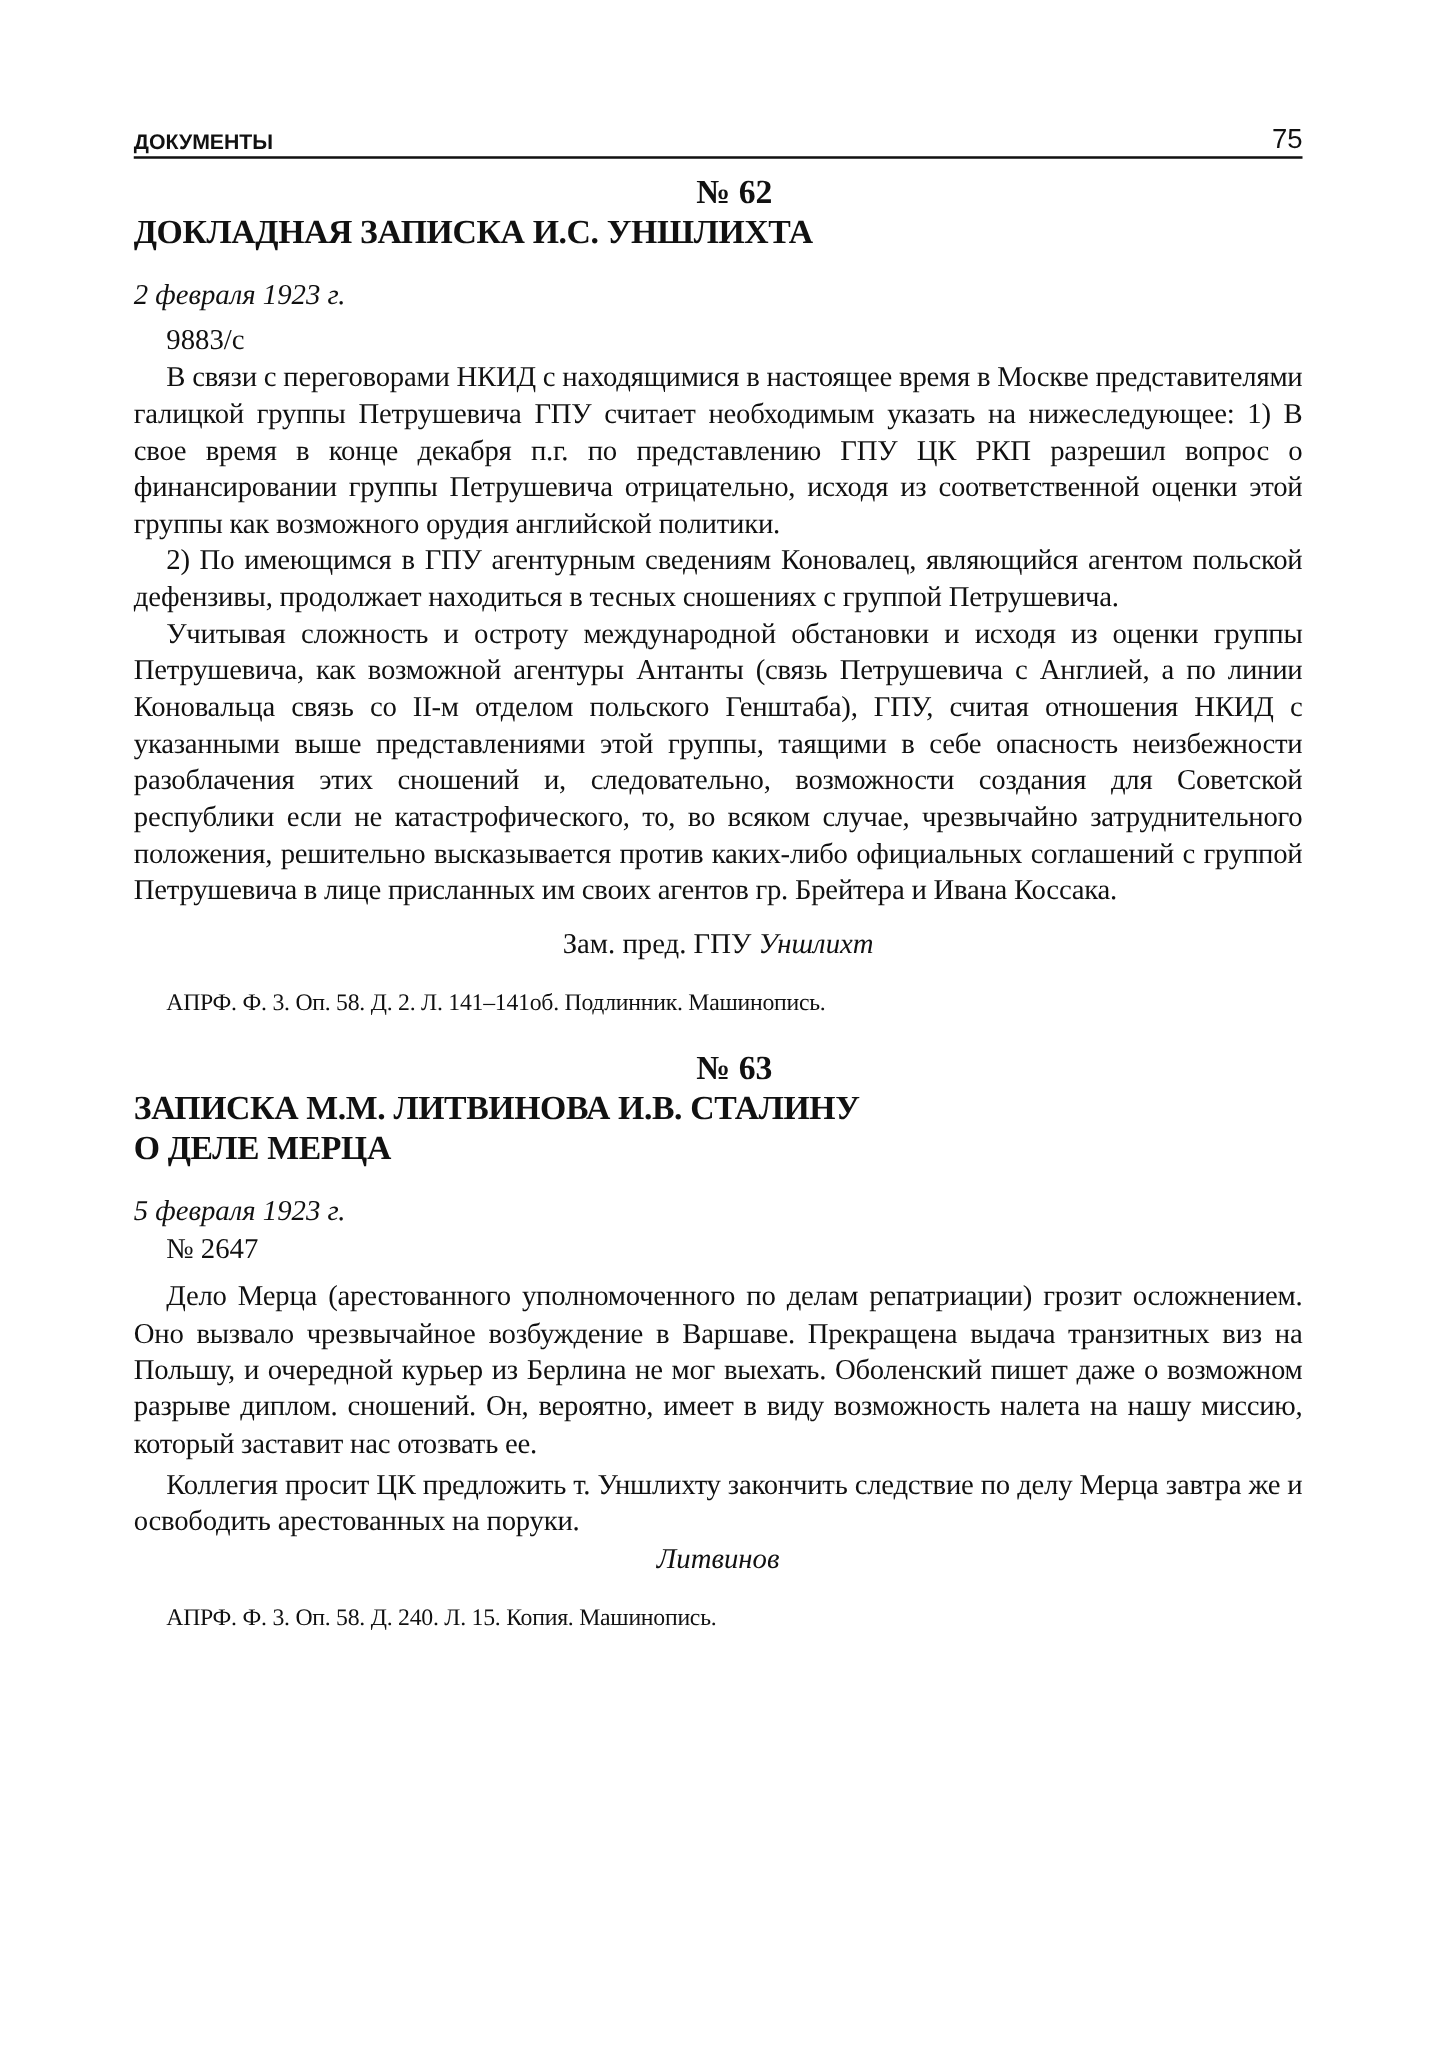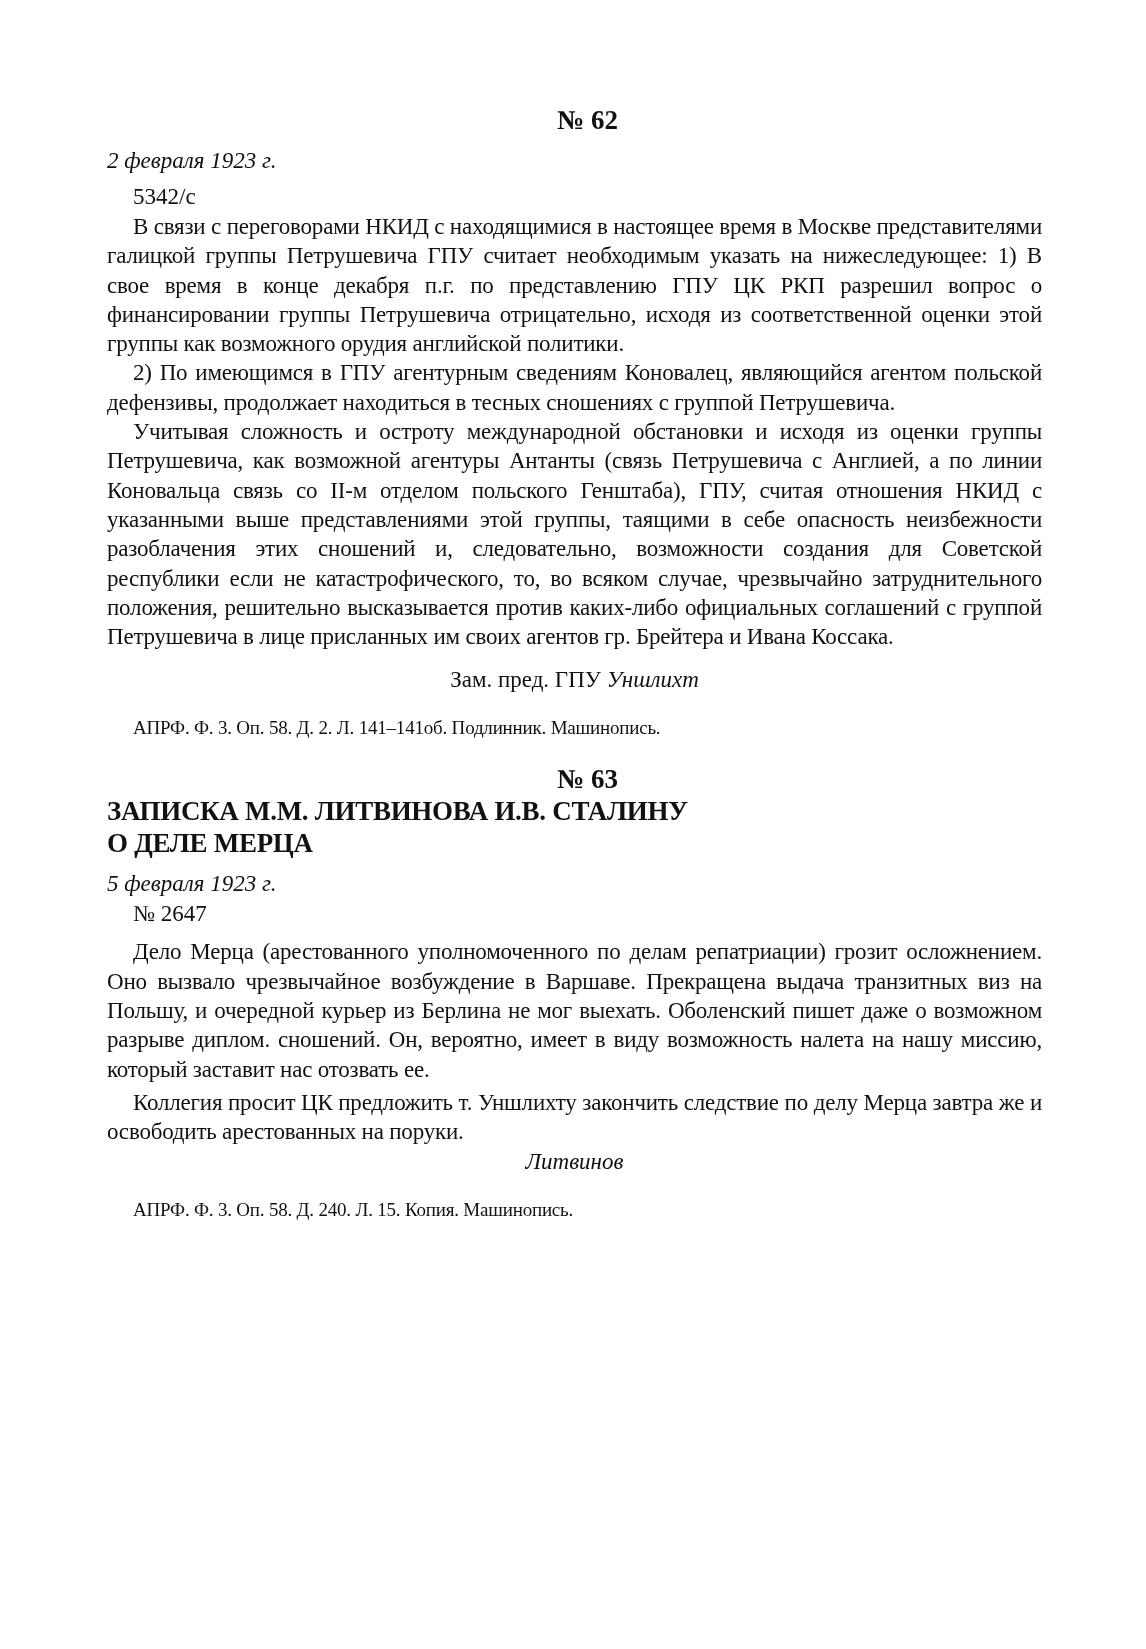--- a/index.html
+++ b/index.html
@@ -3,39 +3,44 @@
   <meta charset="utf-8">
   <style>
     html, body { margin: 0; padding: 0; background: #ffffff; }
     body { width: 1146px; height: 1649px; position: relative; overflow: hidden; color: #111; }
     .page { position: absolute; left: 107px; top: 94px; width: 935px; font-family: "Liberation Serif", serif; }
     .running-head { display: flex; justify-content: space-between; align-items: flex-end; border-bottom: 2px solid #111; padding-bottom: 1px; height: 30px; }
     .running-head .section { font-family: "Liberation Sans", sans-serif; font-size: 17px; font-weight: bold; letter-spacing: 0; }
     .running-head .pageno { font-family: "Liberation Sans", sans-serif; font-size: 22px; }
     .doc-number { font-weight: bold; font-size: 27px; margin: 10px 0 0 26px; line-height: 32px; text-align: center; }
     .doc-title { font-weight: bold; font-size: 27px; line-height: 32px; letter-spacing: -0.3px; }
-    .doc-date { font-style: italic; font-size: 23px; margin-top: 10px; line-height: 30px; }
+    .doc-date { font-style: italic; font-size: 23px; margin-top: 20px; line-height: 30px; }
     .doc-ref { font-size: 23px; margin-left: 26px; margin-top: 6px; line-height: 30px; }
     .doc-secret { font-style: italic; font-weight: bold; font-size: 22px; line-height: 30px; }
     .para { font-size: 23px; line-height: 29.3px; text-align: justify; text-indent: 26px; margin: 0; letter-spacing: -0.2px; }
     .first-para { }
     .signature { text-align: center; font-size: 23px; margin-top: 14px; line-height: 30px; }
     .signature .sig-name { font-style: italic; }
     .archive { font-size: 19px; margin-left: 26px; margin-top: 20px; line-height: 26px; letter-spacing: -0.2px; }
     .doc63 { margin-top: 22px; }
   </style>
 </head>
 <body>
 
 <div class="page">
+  <div class="running-head">
+    <span class="section">ДОКУМЕНТЫ</span>
+    <span class="pageno">75</span>
+  </div>
 
   <section>
     <div class="doc-number">№ 62</div>
+    <div class="doc-title">ДОКЛАДНАЯ ЗАПИСКА И.С. УНШЛИХТА</div>
     <div class="doc-date">2 февраля 1923 г.</div>
-    <div class="doc-ref">5342/с</div>
+    <div class="doc-ref">9883/с</div>
     <p class="para first-para">В связи с переговорами НКИД с находящимися в настоящее время в Москве представителями галицкой группы Петрушевича ГПУ считает необходимым указать на нижеследующее: 1) В свое время в конце декабря п.г. по представлению ГПУ ЦК РКП разрешил вопрос о финансировании группы Петрушевича отрицательно, исходя из соответственной оценки этой группы как возможного орудия английской политики.</p>
     <p class="para">2) По имеющимся в ГПУ агентурным сведениям Коновалец, являющийся агентом польской дефензивы, продолжает находиться в тесных сношениях с группой Петрушевича.</p>
     <p class="para">Учитывая сложность и остроту международной обстановки и исходя из оценки группы Петрушевича, как возможной агентуры Антанты (связь Петрушевича с Англией, а по линии Коновальца связь со II-м отделом польского Генштаба), ГПУ, считая отношения НКИД с указанными выше представлениями этой группы, таящими в себе опасность неизбежности разоблачения этих сношений и, следовательно, возможности создания для Советской республики если не катастрофического, то, во всяком случае, чрезвычайно затруднительного положения, решительно высказывается против каких-либо официальных соглашений с группой Петрушевича в лице присланных им своих агентов гр. Брейтера и Ивана Коссака.</p>
     <div class="signature">
       <span>Зам. пред. ГПУ</span>
       <span class="sig-name">Уншлихт</span>
     </div>
     <div class="archive">АПРФ. Ф. 3. Оп. 58. Д. 2. Л. 141–141об. Подлинник. Машинопись.</div>
   </section>
 

